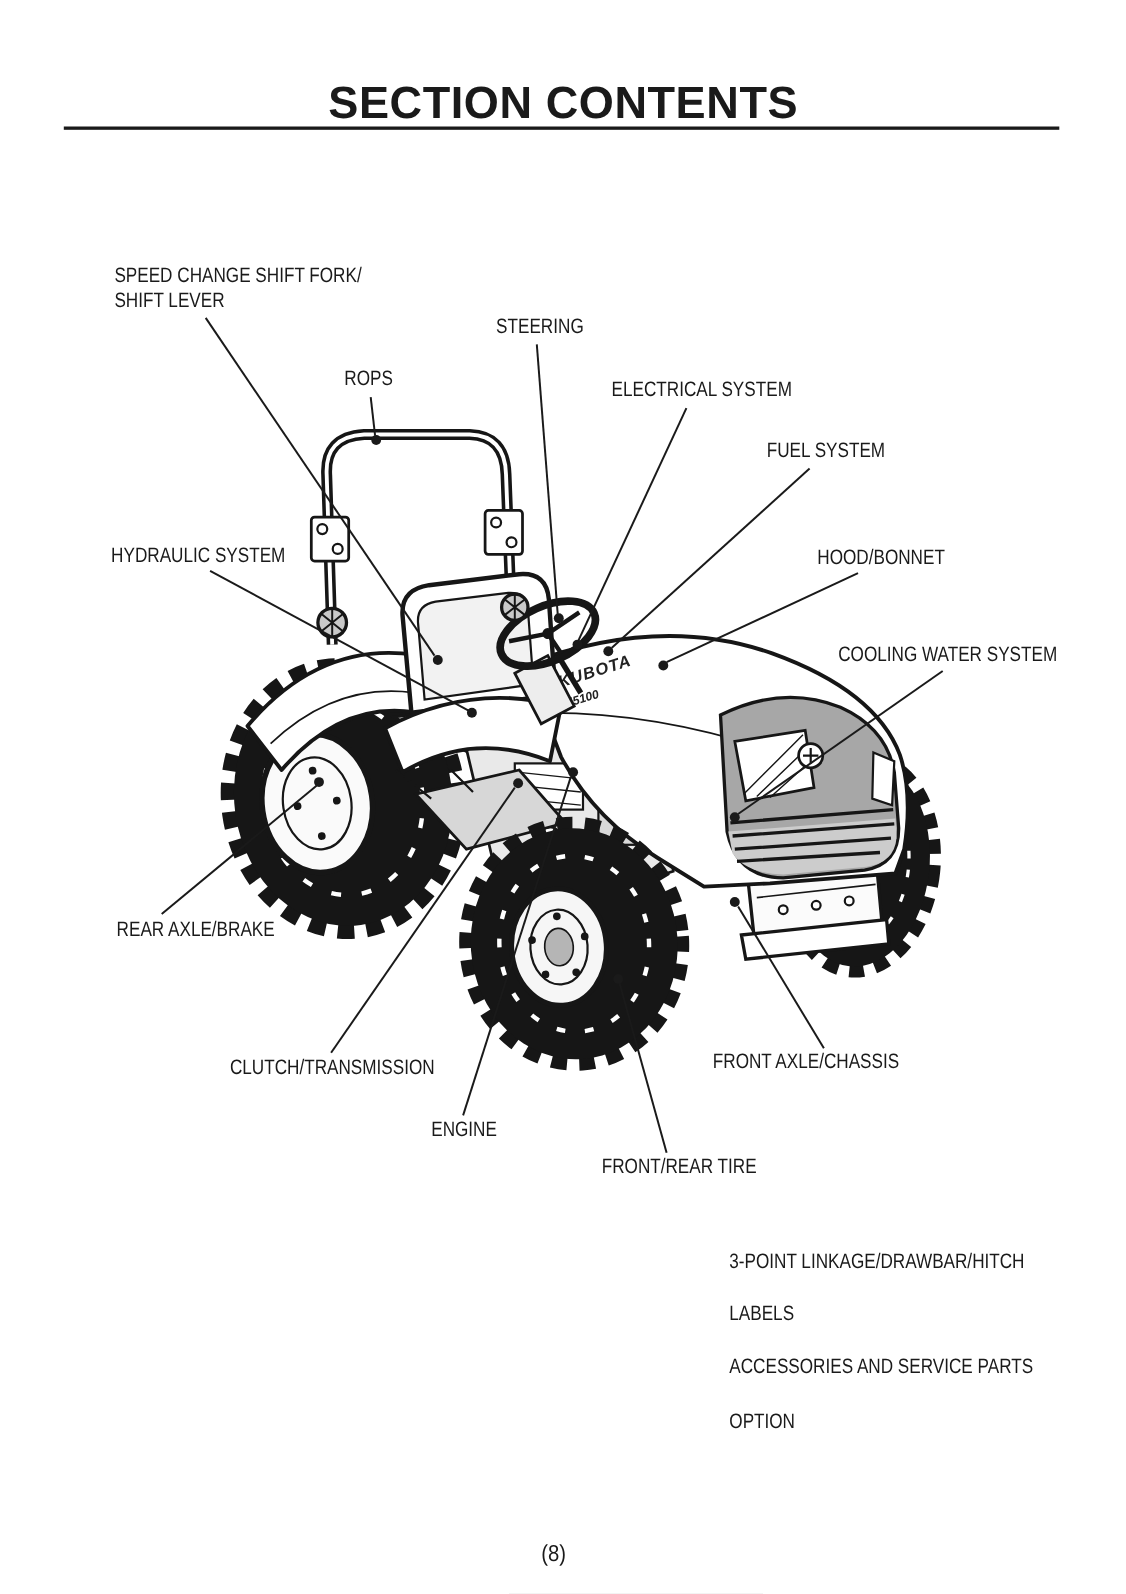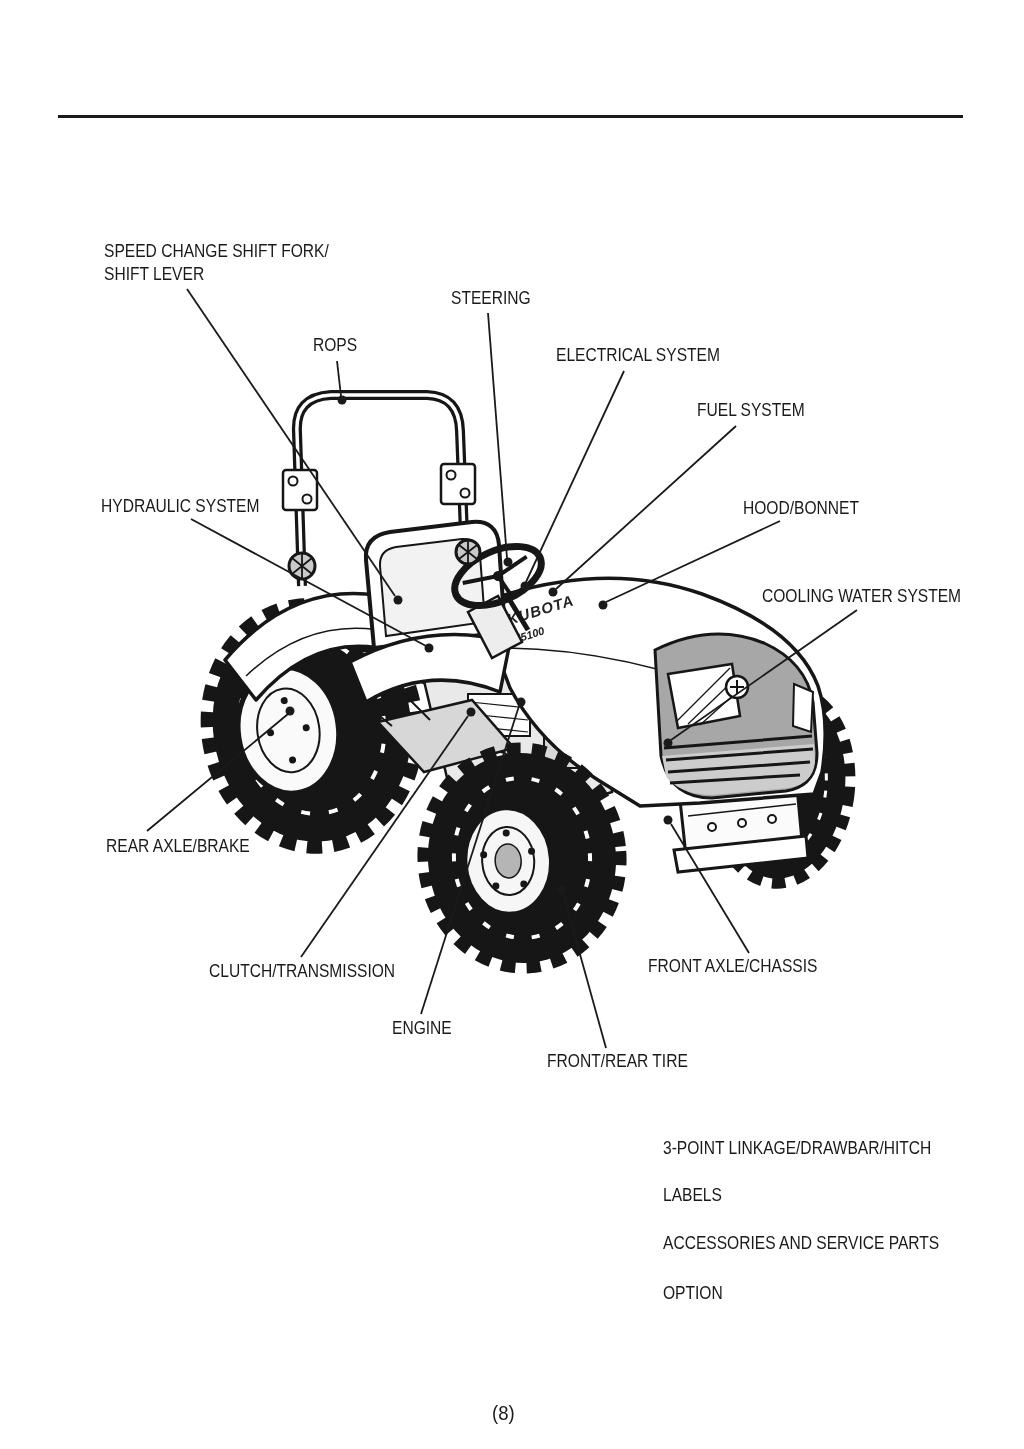--- a/index.html
+++ b/index.html
@@ -23,20 +23,21 @@
     position:absolute;font-size:19px;line-height:23px;white-space:nowrap;
     transform:scaleX(.82);transform-origin:0 0;
   }
   .pageno{position:absolute;left:492px;top:1401px;font-size:21px;transform:scaleX(.88);transform-origin:0 0;}
 </style>
 </head>
 <body>
 
 <div class="page">
 
+  <h1 class="title">SECTION CONTENTS</h1>
   <div class="rule"></div>
 
   <svg class="art" viewBox="0 0 1024 1449">
 
     <g transform="rotate(-8 312 726)" stroke="#161616">
       <ellipse cx="312" cy="726" rx="103" ry="120" fill="none" stroke-width="16" stroke-dasharray="15 11"></ellipse>
       <ellipse cx="312" cy="726" rx="99" ry="116" fill="#161616" stroke="none"></ellipse>
       <ellipse cx="312" cy="726" rx="72" ry="88" fill="none" stroke="#ffffff" stroke-width="4" stroke-dasharray="9 19"></ellipse>
       <ellipse cx="288" cy="727" rx="50" ry="63" fill="#fafafa" stroke-width="5"></ellipse>
       <ellipse cx="288" cy="727" rx="31" ry="42" fill="none" stroke-width="2"></ellipse>

